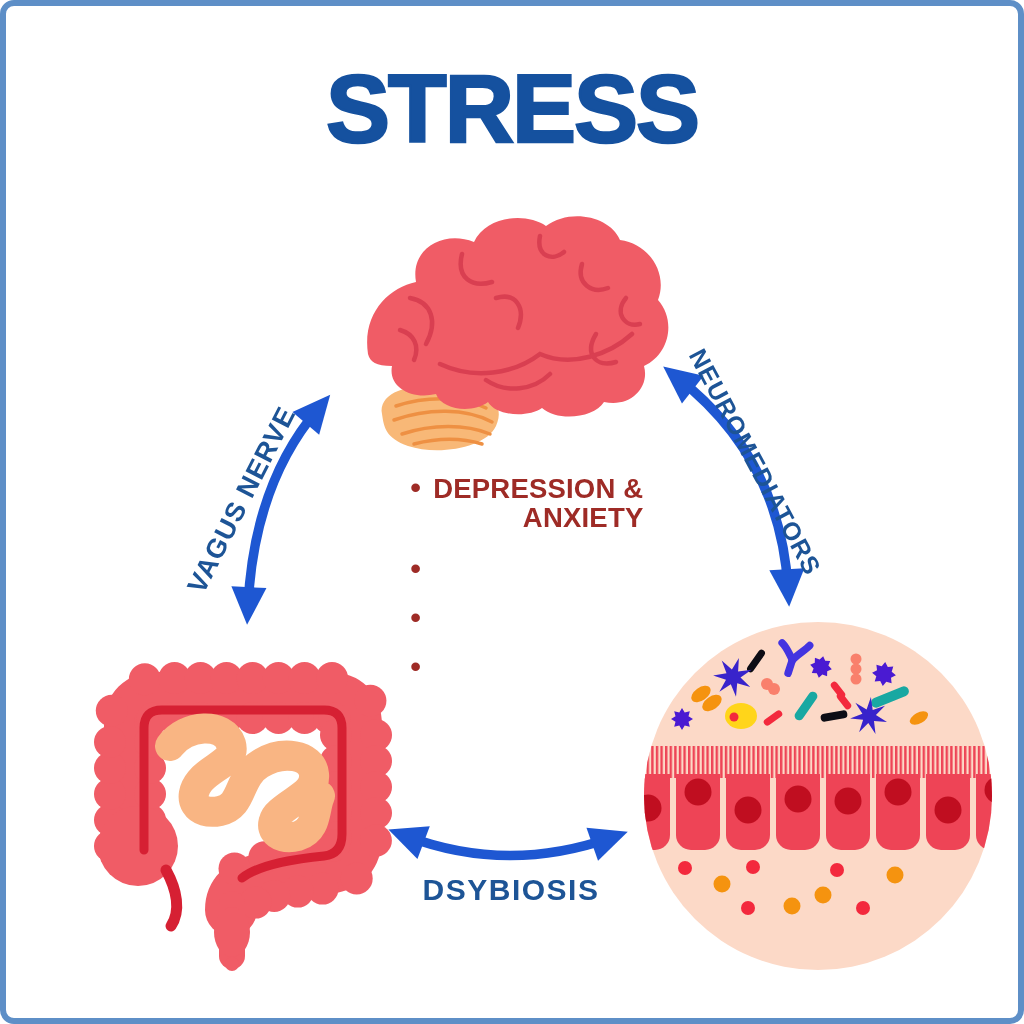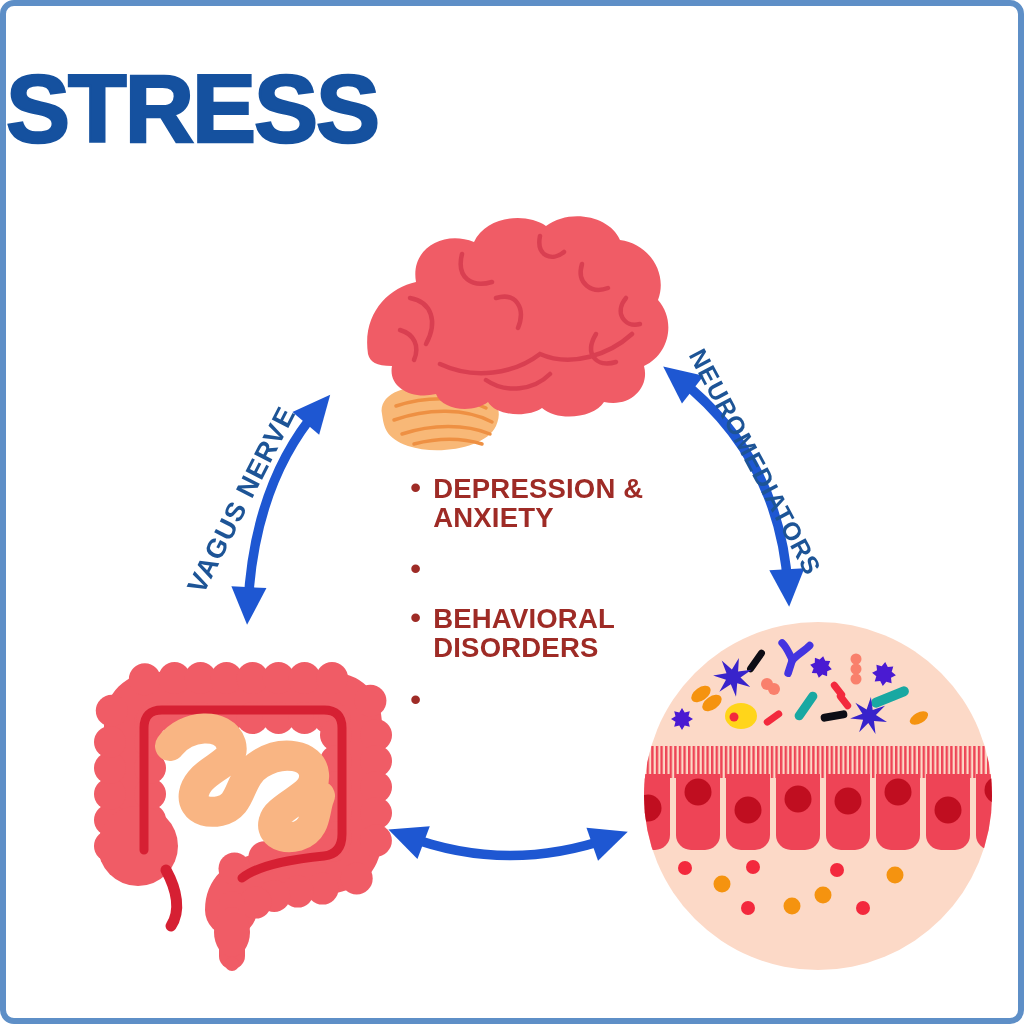--- a/index.html
+++ b/index.html
@@ -1,40 +1,40 @@
 <!DOCTYPE html>
 <html style="--border: #5e8fc7; --title-blue: #15519f; --label-blue: #1d5496; --arrow-blue: #1e57d2; --list-maroon: #9e2b26; --brain-red: #f05c66; --brain-sulci: #d93f51; --cerebellum-orange: #f8b877; --cerebellum-lines: #ee9043; --gut-coral: #f05c66; --gut-inner-line: #d62033; --small-intestine: #f9b583; --circle-bg: #fcd9c7; --cell-red: #ee4456; --nucleus-red: #c00e20; --microbe-indigo: #3823cb; --microbe-gear: #4a1ad2; --microbe-violet: #4334e0; --microbe-teal: #19a8a2; --microbe-red: #f3293d; --microbe-orange: #f5930f; --microbe-yellow: #ffd51a; --microbe-salmon: #f9806c; --microbe-black: #0d0d15;"><head>
 <meta charset="utf-8">
 <style>
   html,body{margin:0;padding:0;background:#fff;}
   .canvas{position:relative;width:1024px;height:1024px;box-sizing:border-box;
     background:#fff;border:6px solid var(--border,#5e8fc7);border-radius:14px;
     overflow:hidden;font-family:"Liberation Sans",sans-serif;}
-  .page-title{position:absolute;top:48px;left:0;right:0;text-align:left;
+  .page-title{position:absolute;top:48px;left:0;right:0;text-align:center;
     font-size:96px;font-weight:700;letter-spacing:-2px;color:var(--title-blue,#15519f);
     -webkit-text-stroke:2.5px var(--title-blue,#15519f);}
   .arrow-layer{position:absolute;left:0;top:0;width:1024px;height:1024px;}
   .arrow-label{position:absolute;transform:translate(-50%,-50%);
     font-weight:700;color:var(--label-blue,#1d5496);white-space:nowrap;
     letter-spacing:1px;}
   .label-vagus{left:236px;top:494px;font-size:27px;
     transform:translate(-50%,-50%) rotate(-63deg);}
   .label-neuro{left:749px;top:456px;font-size:25px;
     transform:translate(-50%,-50%) rotate(62deg);}
   .label-dsy{left:505px;top:884px;font-size:30px;letter-spacing:1.5px;}
   .illus{position:absolute;}
   .illus-brain{left:338px;top:196px;}
   .illus-gut{left:68px;top:612px;}
   .illus-micro{left:636px;top:614px;}
   .effects-list{position:absolute;left:404px;top:468px;width:270px;
     color:var(--list-maroon,#9e2b26);}
   .bullet-item{display:flex;align-items:flex-start;margin-bottom:23px;}
   .bullet-dot{font-size:32px;line-height:26px;margin-right:12px;}
   .bullet-text{font-size:27.5px;font-weight:700;line-height:1.06;
-    white-space:pre-line;letter-spacing:0.2px;}
+    white-space:pre-line;letter-spacing:0.2px;text-align:right;}
 </style>
 </head>
 <body>
 
 <div class="canvas">
 
   <div class="page-title">STRESS</div>
 
   <svg class="arrow-layer" viewBox="0 0 1024 1024">
     <defs>
@@ -42,20 +42,21 @@
         <path d="M0.5 0.8 L9.5 5 L0.5 9.2 Z" style="fill:var(--arrow-blue)"></path>
       </marker>
     </defs>
     <path d="M 312 403 Q 248 478 242 600" style="fill:none;stroke:var(--arrow-blue);stroke-width:9.5;stroke-linecap:round" marker-start="url(#ah)" marker-end="url(#ah)"></path>
     <path d="M 672 372 Q 774 452 782 582" style="fill:none;stroke:var(--arrow-blue);stroke-width:9.5;stroke-linecap:round" marker-start="url(#ah)" marker-end="url(#ah)"></path>
     <path d="M 400 830 Q 501 868 604 832" style="fill:none;stroke:var(--arrow-blue);stroke-width:9.5;stroke-linecap:round" marker-start="url(#ah)" marker-end="url(#ah)"></path>
   </svg>
 
   <div class="arrow-label label-vagus">VAGUS NERVE</div>
   <div class="arrow-label label-neuro">NEUROMEDIATORS</div>
+  <div class="arrow-label label-dsy">DSYBIOSIS</div>
 
   <svg class="illus illus-brain" width="334" height="262" viewBox="0 0 334 262">
     <g>
       <path d="M38 212 C34 190,66 180,106 184 C146 188,162 202,152 224 C142 246,94 254,64 244 C42 236,40 226,38 212 Z" style="fill:var(--cerebellum-orange)"></path>
       <g style="fill:none;stroke:var(--cerebellum-lines);stroke-width:3.5;stroke-linecap:round">
         <path d="M52 204 C82 194,118 194,142 206"></path>
         <path d="M50 218 C84 206,122 206,148 220"></path>
         <path d="M58 232 C88 222,122 222,146 232"></path>
         <path d="M70 242 C94 236,118 236,138 242"></path>
       </g>
@@ -232,21 +233,19 @@
     <div class="bullet-item">
       <span class="bullet-dot">•</span>
       <span class="bullet-text">DEPRESSION &amp;
 ANXIETY</span>
     </div>
     <div class="bullet-item">
       <span class="bullet-dot">•</span>
     </div>
     <div class="bullet-item">
       <span class="bullet-dot">•</span>
-      <span class="bullet-text">BEHAVIORAL
-DISORDERS</span>
     </div>
     <div class="bullet-item">
       <span class="bullet-dot">•</span>
     </div>
   </div>
 
 </div>
 
 </body></html>

